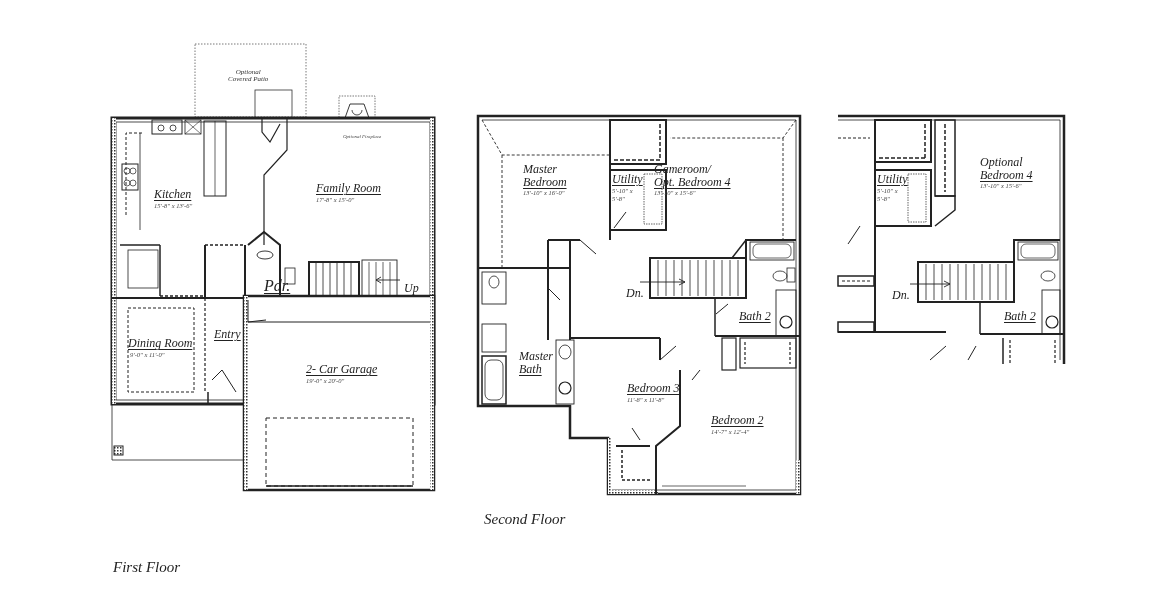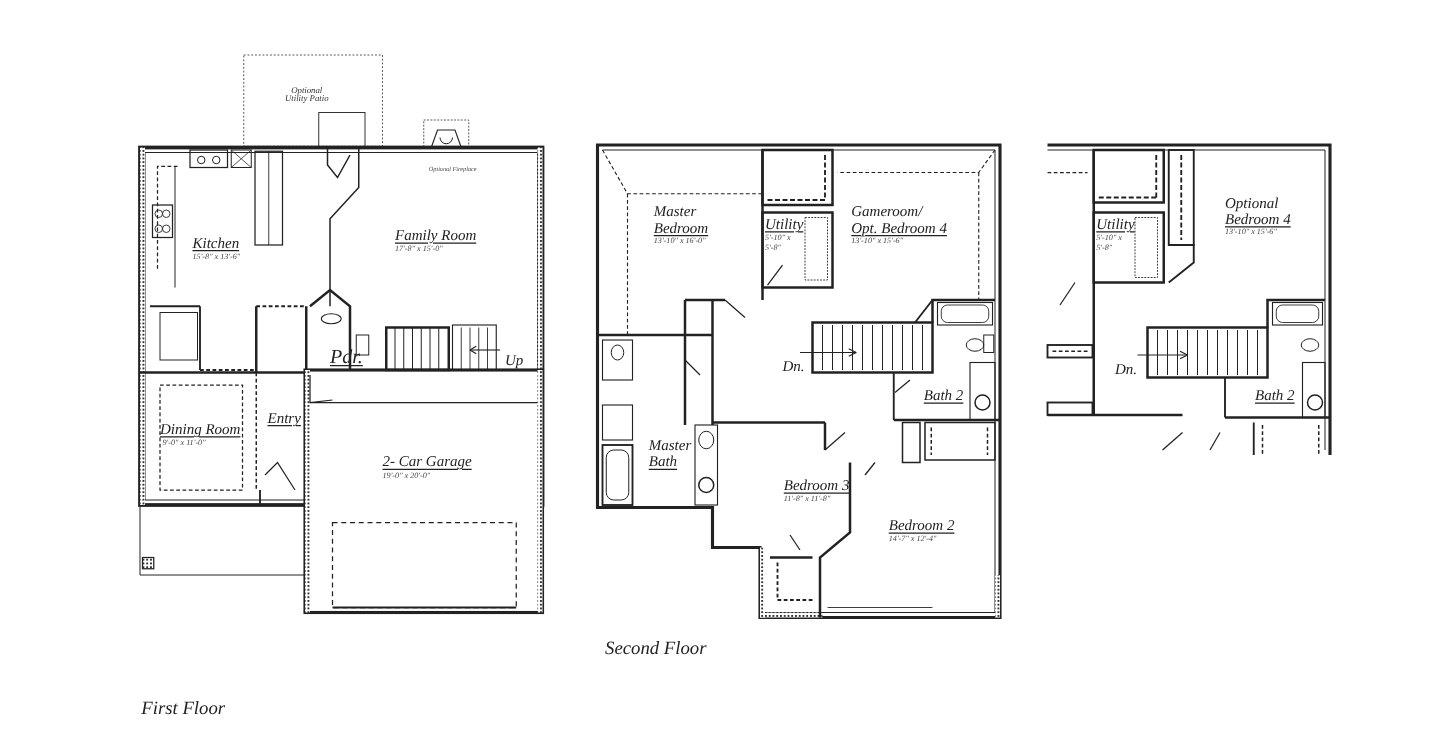--- a/index.html
+++ b/index.html
@@ -252,21 +252,21 @@
     <line x1="1055" y1="340" x2="1055" y2="364" stroke-width="1.2" stroke-dasharray="3,2"></line>
 
     <path d="M848 244 L860 226" stroke-width="1"></path>
     <path d="M930 360 L946 346" stroke-width="1"></path>
     <path d="M968 360 L976 346" stroke-width="1"></path>
   </g>
 </svg>
 
 <div class="lbl small-note" style="left:228px; top:69px; text-align:center;">
   <div>Optional</div>
-  <div>Utility Patio</div>
+  <div>Covered Patio</div>
 </div>
 <div class="lbl tiny-note" style="left:343px; top:134px;">Optional Fireplace</div>
 
 <div class="lbl" style="left:154px; top:188px;">
   <div class="room-name">Kitchen</div>
   <div class="room-dim">15'-8" x 13'-6"</div>
 </div>
 <div class="lbl" style="left:316px; top:182px;">
   <div class="room-name">Family Room</div>
   <div class="room-dim">17'-8" x 15'-0"</div>
@@ -286,21 +286,21 @@
 <div class="lbl" style="left:523px; top:163px;">
   <div class="room-name" style="text-decoration:none;">Master</div>
   <div class="room-name">Bedroom</div>
   <div class="room-dim">13'-10" x 16'-0"</div>
 </div>
 <div class="lbl" style="left:612px; top:173px;">
   <div class="room-name">Utility</div>
   <div class="room-dim">5'-10" x</div>
   <div class="room-dim">5'-8"</div>
 </div>
-<div class="lbl" style="left:681px; top:163px;">
+<div class="lbl" style="left:654px; top:163px;">
   <div class="room-name" style="text-decoration:none;">Gameroom/</div>
   <div class="room-name">Opt. Bedroom 4</div>
   <div class="room-dim">13'-10" x 15'-6"</div>
 </div>
 <div class="lbl room-name" style="left:739px; top:310px;">Bath 2</div>
 <div class="lbl" style="left:519px; top:350px;">
   <div class="room-name" style="text-decoration:none;">Master</div>
   <div class="room-name">Bath</div>
 </div>
 <div class="lbl" style="left:600px; top:382px;margin-left:27px;">

